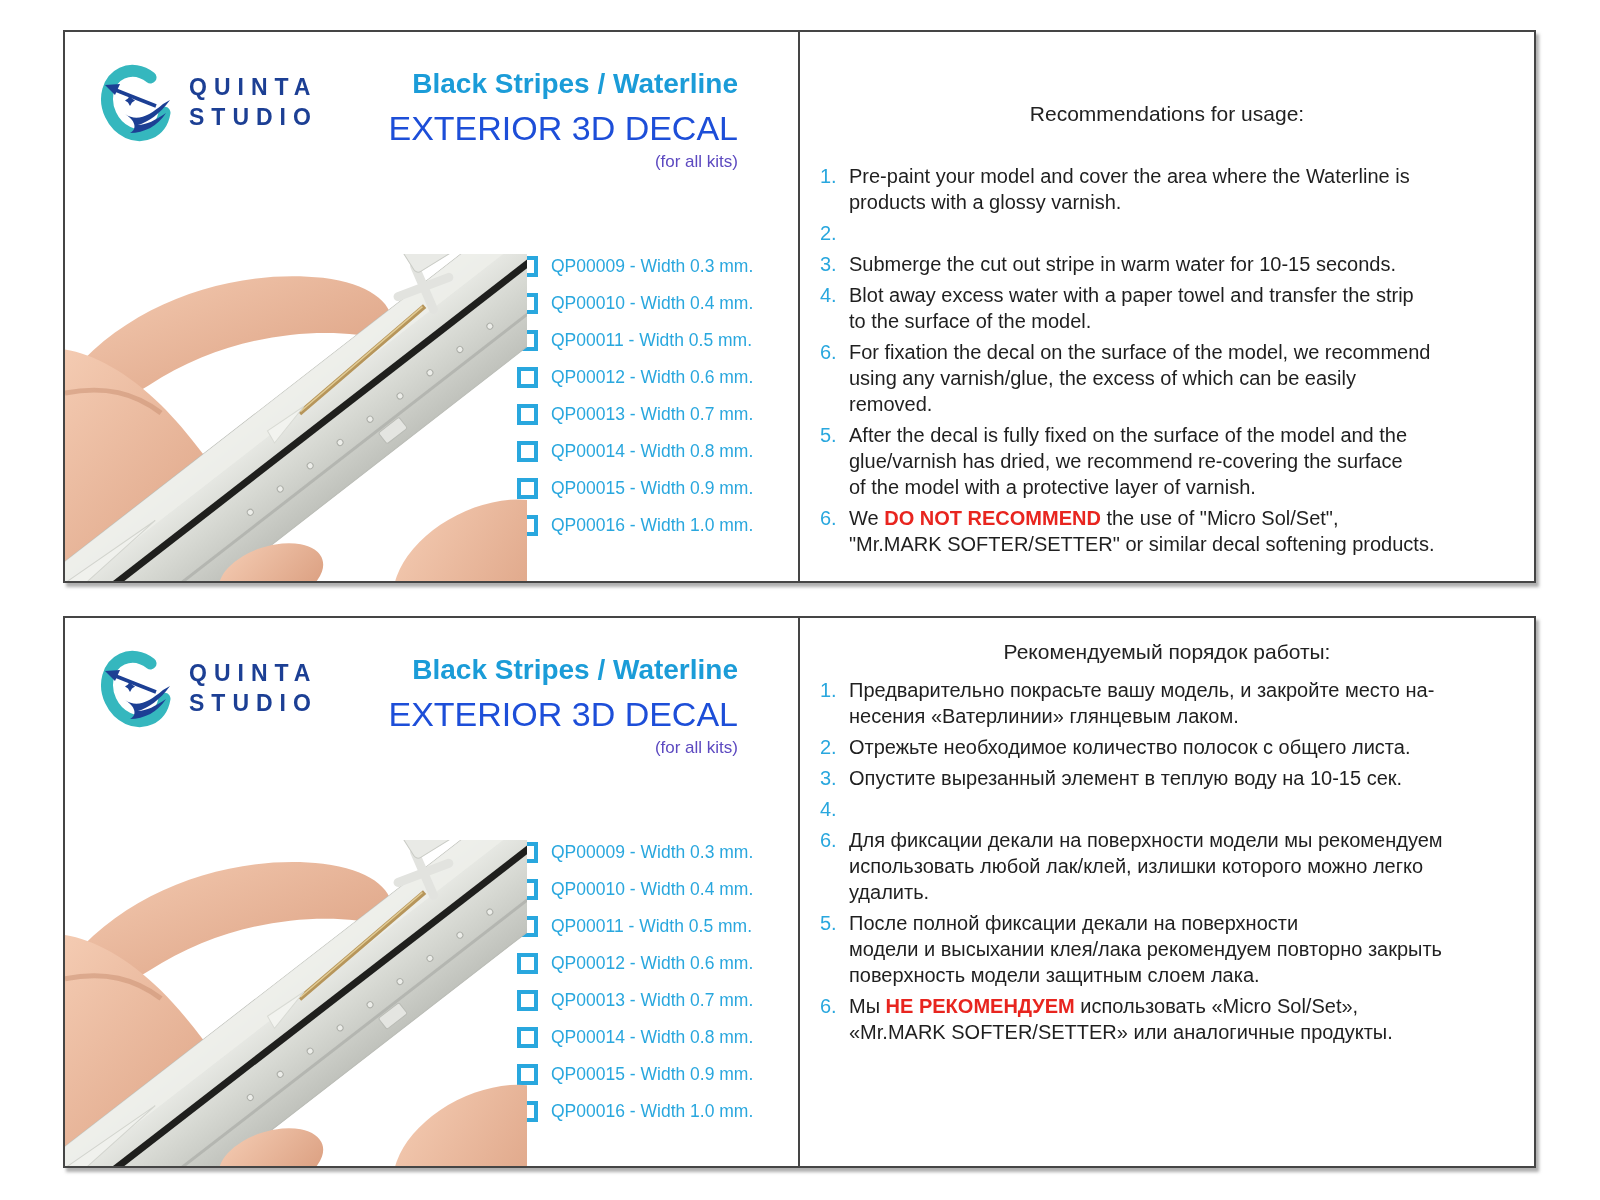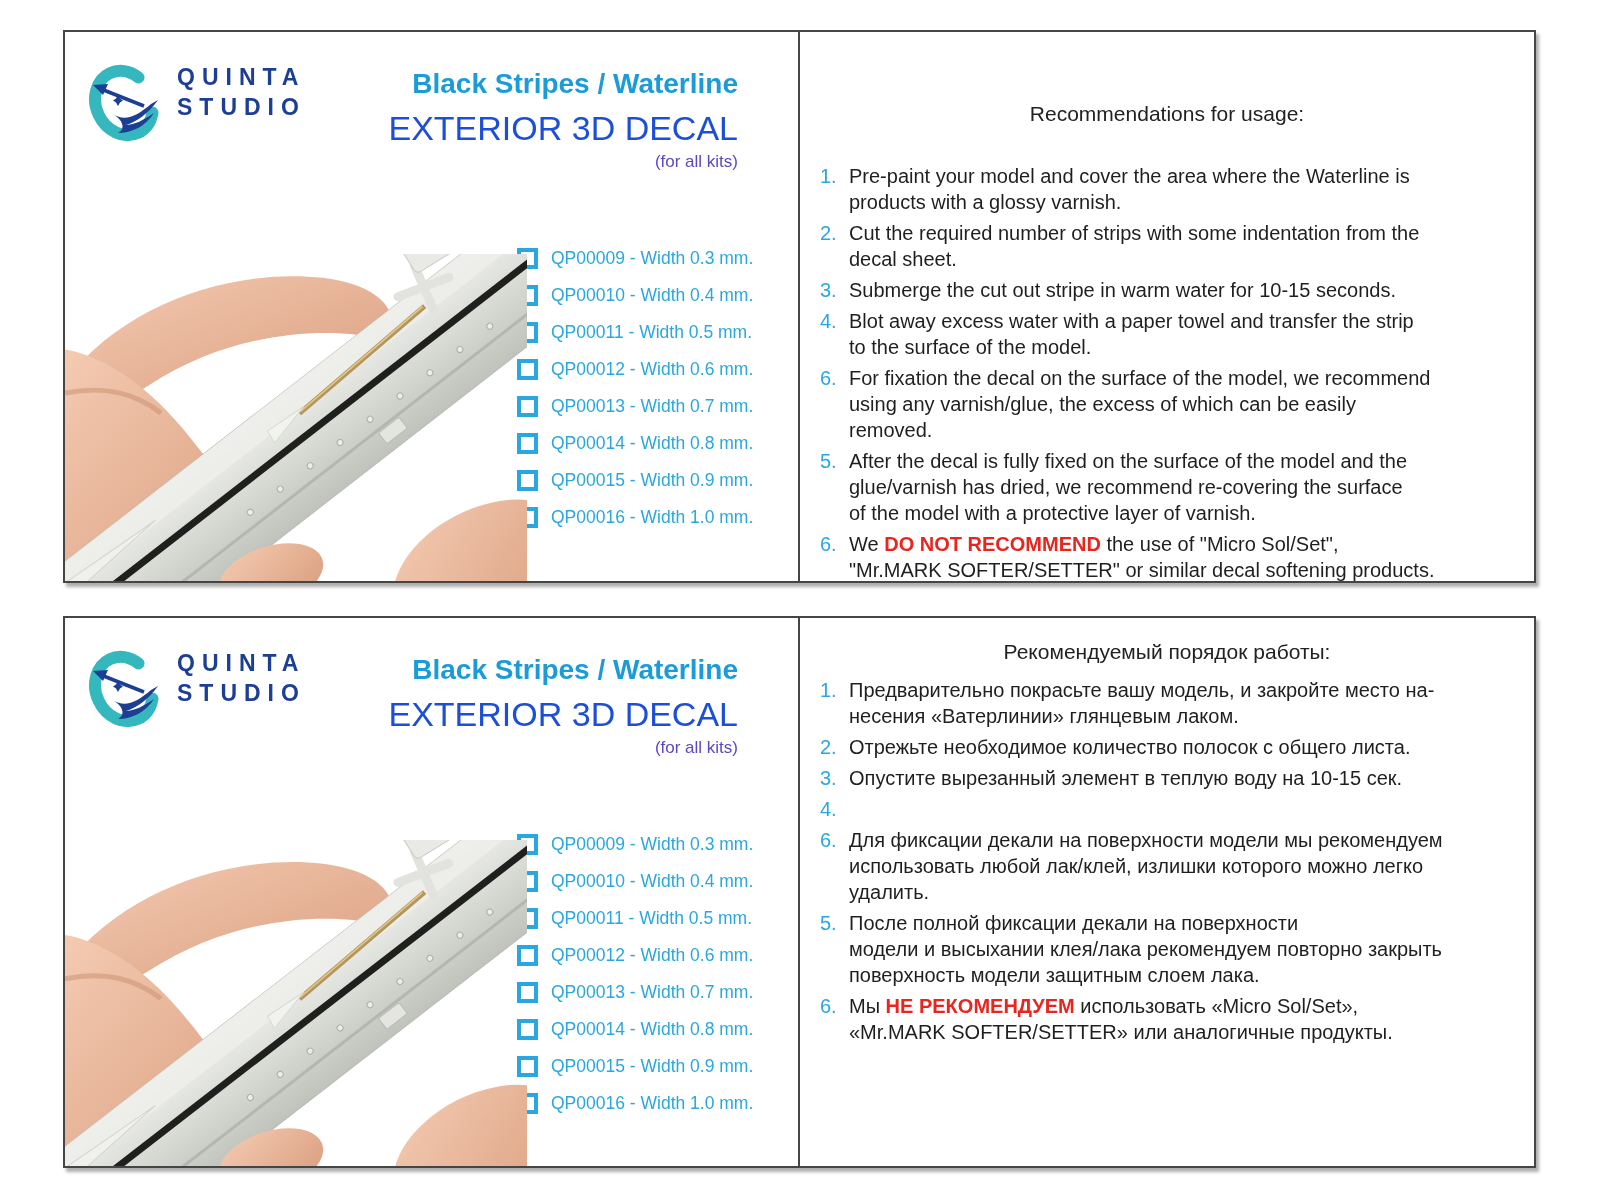--- a/index.html
+++ b/index.html
@@ -24,37 +24,37 @@
     position: absolute; left: 0; top: 0; bottom: 0; width: 733px;
     border-right: 2px solid #454545;
     overflow: hidden;
   }
   .section-right {
     position: absolute; left: 735px; right: 0; top: 0; bottom: 0;
     overflow: hidden;
   }
 
   
-  .logo { position: absolute; left: 22px; top: 30px; display: flex; align-items: flex-start; }
+  .logo { position: absolute; left: 34px; top: 30px; display: flex; align-items: center; }
   .logo-mark { width: 80px; height: 80px; flex: none; }
   .brand {
     margin-left: 10px;
     color: #1C3F94; font-weight: bold;
     font-size: 23px; line-height: 30px; letter-spacing: 7px;
     white-space: nowrap;
   }
 
   
   .titles { position: absolute; top: 36px; right: 60px; text-align: right; }
   .title-main { font-size: 28px; font-weight: bold; color: #1B9CD8; line-height: 32px; }
   .title-sub  { font-size: 34px; font-weight: normal; color: #1d4ed8; line-height: 38px; margin-top: 9px; }
   .kits-note  { font-size: 17px; color: #5C49C0; margin-top: 5px; }
 
   
-  .product-list { position: absolute; left: 452px; top: 216px; }
+  .product-list { position: absolute; left: 452px; top: 224px; }
   .product-row { display: flex; align-items: center; height: 21px; margin-bottom: 16px; }
   .checkbox {
     box-sizing: border-box; width: 21px; height: 21px; flex: none;
     border: 4px solid #29A7DE; background: #fff; margin-right: 13px;
   }
   .product-label { font-size: 17.5px; color: #29A7DE; white-space: nowrap; }
 
   
   .photo { position: absolute; left: 0; top: 222px; width: 462px; bottom: 0; }
   .photo svg { width: 100%; height: 100%; display: block; }
@@ -184,22 +184,20 @@
   <div class="section-right">
     <div class="rec-title">Recommendations for usage:</div>
     <div class="recs">
         <div class="rec-item">
           <span class="rec-num">1.</span>
           <span class="rec-text"><span>Pre-paint your model and cover the area where the Waterline is
 products with a glossy varnish.</span></span>
         </div>
         <div class="rec-item">
           <span class="rec-num">2.</span>
-          <span class="rec-text"><span>Cut the required number of strips with some indentation from the
-decal sheet.</span></span>
         </div>
         <div class="rec-item">
           <span class="rec-num">3.</span>
           <span class="rec-text"><span>Submerge the cut out stripe in warm water for 10-15 seconds.</span></span>
         </div>
         <div class="rec-item">
           <span class="rec-num">4.</span>
           <span class="rec-text"><span>Blot away excess water with a paper towel and transfer the strip
 to the surface of the model.</span></span>
         </div>

